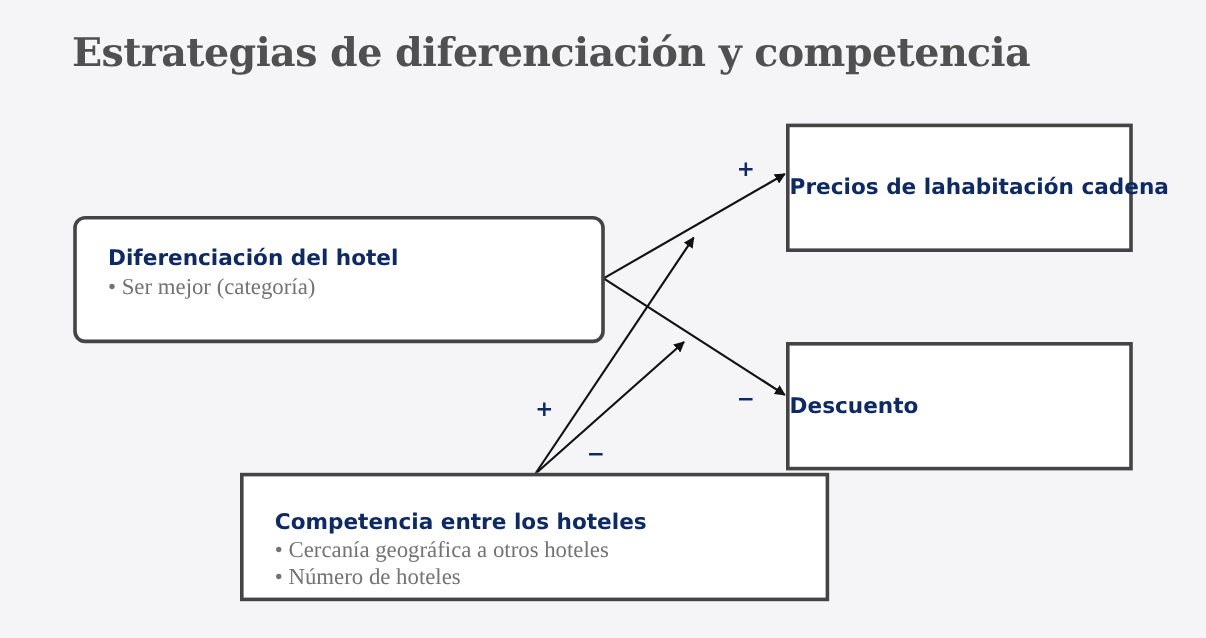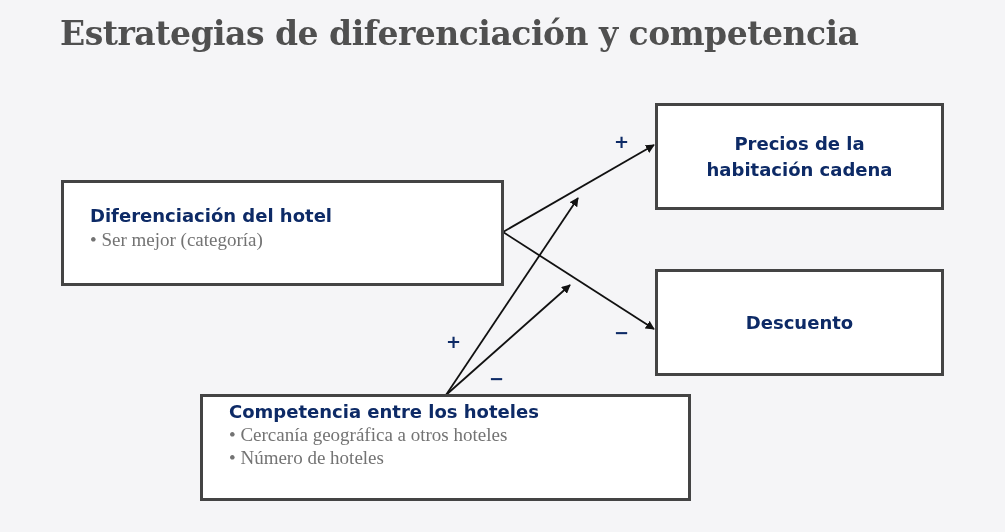--- a/index.html
+++ b/index.html
@@ -9,21 +9,21 @@
     body {
       width: 1005px;
       height: 532px;
       background: #f5f5f7;
       position: relative;
       overflow: hidden;
     }
     .title {
       position: absolute;
       left: 60px;
-      top: 14px;
+      top: 24px;
       font-family: "DejaVu Serif", "Liberation Serif", serif;
       font-weight: bold;
       font-size: 33px;
       color: #505050;
       letter-spacing: -0.5px;
       white-space: nowrap;
     }
     .box {
       position: absolute;
       background: #ffffff;
@@ -42,23 +42,22 @@
       font-size: 19px;
       color: #737373;
       line-height: 23px;
       white-space: nowrap;
     }
     .box-item::before {
       content: "\2022\00a0";
     }
     .center-box {
       display: flex;
-      flex-direction: column;
+      flex-direction: row;
       align-items: center;
-      justify-content: center;
       text-align: center;
     }
     .center-box .box-head {
       line-height: 26px;
     }
     .sign {
       position: absolute;
       font-family: "DejaVu Sans", "Liberation Sans", sans-serif;
       font-weight: bold;
       font-size: 18px;
@@ -81,35 +80,35 @@
     <marker id="ah" viewBox="0 0 10 10" refX="9" refY="5" markerWidth="9" markerHeight="9" orient="auto-start-reverse" markerUnits="userSpaceOnUse">
       <path d="M0,0 L10,5 L0,10 Z" fill="#111111"></path>
     </marker>
   </defs>
   <line x1="503" y1="232" x2="654" y2="145" stroke="#111" stroke-width="1.8" marker-end="url(#ah)"></line>
   <line x1="503" y1="232" x2="654" y2="329" stroke="#111" stroke-width="1.8" marker-end="url(#ah)"></line>
   <line x1="446" y1="395" x2="578" y2="198" stroke="#111" stroke-width="1.8" marker-end="url(#ah)"></line>
   <line x1="446" y1="395" x2="570" y2="285" stroke="#111" stroke-width="1.8" marker-end="url(#ah)"></line>
 </svg>
 
-<div class="box" style="left:61px; top:180px; width:443px; height:106px; padding:22px 0 0 26px;">
+<div class="box" style="left:61px; top:180px; width:443px; height:106px; padding:22px 0 0 26px;border-radius:10px;">
   <div class="box-head" style="margin-bottom:2px;">Diferenciación del hotel</div>
   <div class="box-item">Ser mejor (categoría)</div>
 </div>
 
 <div class="box center-box" style="left:655px; top:103px; width:289px; height:107px;">
   <div class="box-head">Precios de la</div>
   <div class="box-head">habitación cadena</div>
 </div>
 
-<div class="box center-box" style="left:655px; top:269px; width:289px; height:107px;">
+<div class="box center-box" style="left:655px; top:285px; width:289px; height:107px;">
   <div class="box-head">Descuento</div>
 </div>
 
-<div class="box" style="left:200px; top:394px; width:491px; height:107px; padding:4px 0 0 26px;">
+<div class="box" style="left:200px; top:394px; width:491px; height:107px; padding:28px 0 0 26px;">
   <div class="box-head" style="margin-bottom:1px;">Competencia entre los hoteles</div>
   <div class="box-item">Cercanía geográfica a otros hoteles</div>
   <div class="box-item">Número de hoteles</div>
 </div>
 
 <div class="sign" style="left:614px; top:133px;">+</div>
 <div class="sign" style="left:614px; top:324px;">−</div>
 <div class="sign" style="left:446px; top:333px;">+</div>
 <div class="sign" style="left:489px; top:370px;">−</div>
 

